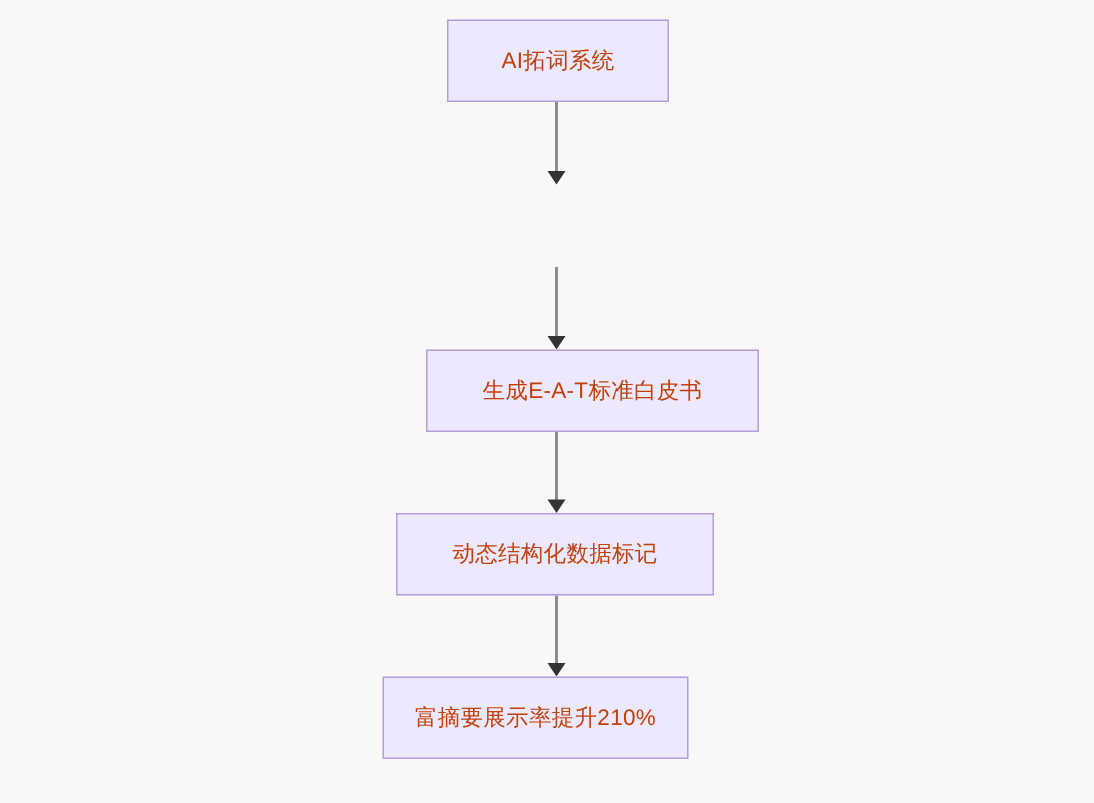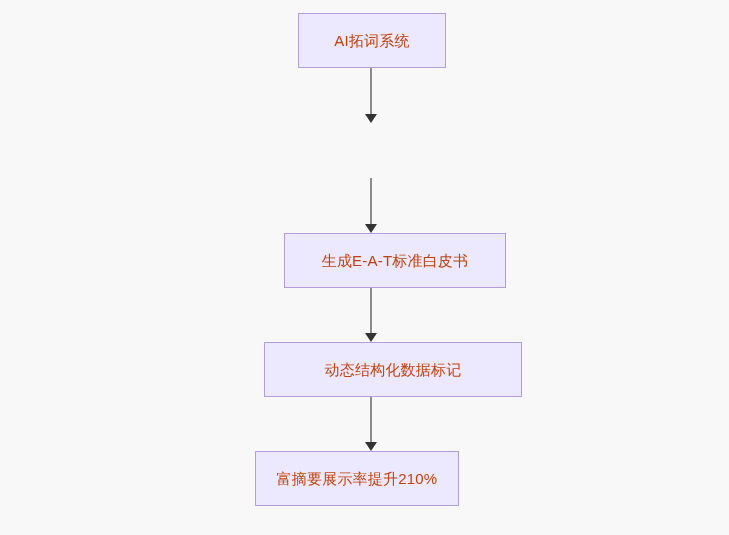--- a/index.html
+++ b/index.html
@@ -51,21 +51,21 @@
     left: 365px;
     border-left: 6px solid transparent;
     border-right: 6px solid transparent;
     border-top: 9px solid #333333;
   }
 
   
   #node-1 { left: 298px; top: 13px;  width: 148px; }
   #node-2 { left: 276px; top: 123px; width: 191px; }
   #node-3 { left: 260px; top: 233px; width: 222px; margin-left: 24px; }
-  #node-4 { left: 264px; top: 342px; width: 258px; }
+  #node-4 { left: 264px; top: 342px; width: 212px; }
   #node-5 { left: 255px; top: 451px; width: 204px; }
 
   
   #edge-1 { top: 68px;  height: 47px; }
   #edge-2 { top: 178px; height: 47px; }
   #edge-3 { top: 288px; height: 46px; }
   #edge-4 { top: 397px; height: 46px; }
 
   #arrow-1 { top: 114px; }
   #arrow-2 { top: 224px; }

